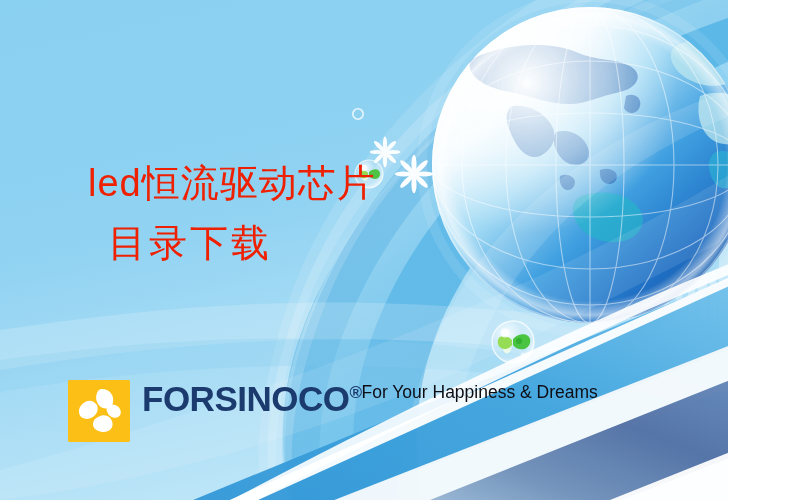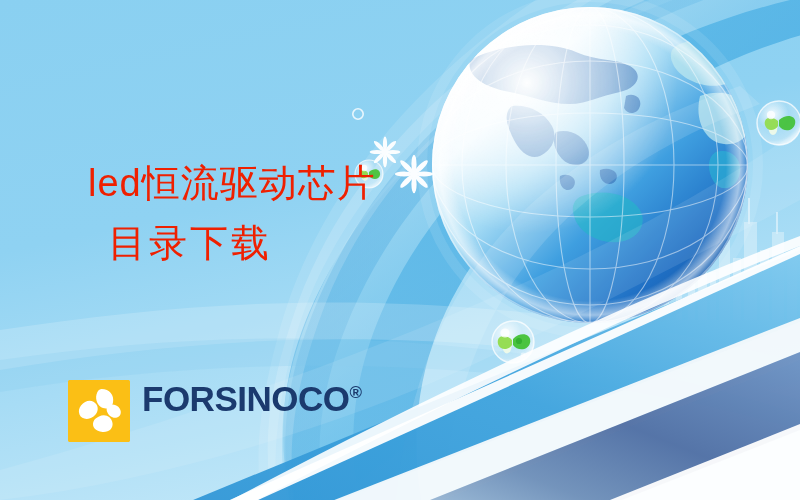--- a/index.html
+++ b/index.html
@@ -8,21 +8,21 @@
     padding: 0;
     background: #ffffff;
   }
   body {
     font-family: "Liberation Sans", sans-serif;
   }
 
   
   #banner {
     position: relative;
-    width: 800px;
+    width: 728px;
     height: 500px;
     overflow: hidden;
     background: linear-gradient(160deg, #8fd2f2 0%, #86ccef 30%, #9ad8f3 62%, #b9e3f6 100%);
   }
 
   .layer {
     position: absolute;
     top: 0; left: 0;
     width: 800px;
     height: 500px;
@@ -392,16 +392,17 @@
 
         <path d="M 31,36.5 C 37,33.5 43.5,36.5 44.5,43 C 45.3,48.3 41,52.5 34.5,52
                  C 27.5,51.5 23.5,46.5 25.5,41.5 C 26.5,39 28.5,37.7 31,36.5 Z"></path>
       </g>
     </svg>
 
     <div id="logo-words">
       <div id="logo-name">
         <span>FORSINOCO</span><span class="reg">®</span>
       </div>
+      <div id="logo-tagline">For Your Happiness &amp; Dreams</div>
     </div>
   </div>
 
 </div>
 
 </body></html>

